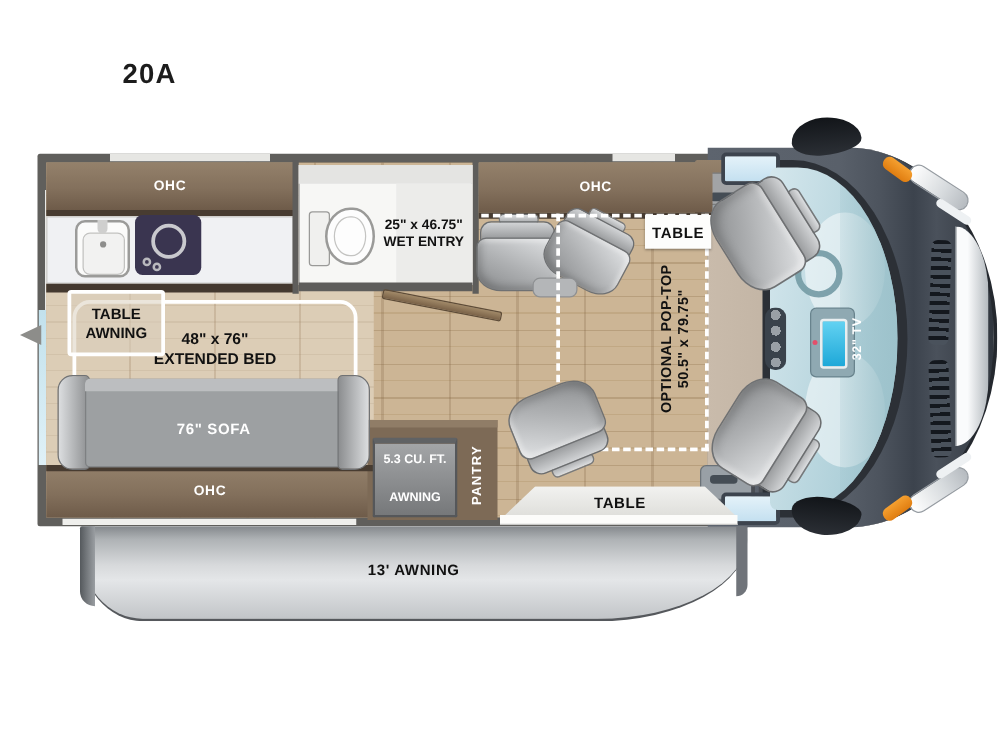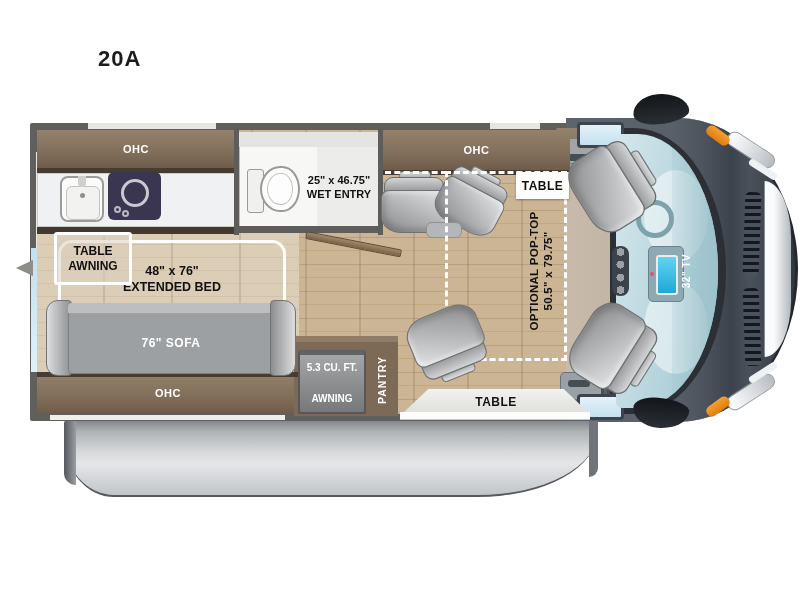--- a/index.html
+++ b/index.html
@@ -315,13 +315,14 @@
 <div class="abs wlbl" id="pantry-label">PANTRY</div>
 <div class="abs" id="entry">
     <span class="lbl">TABLE</span>
   </div>
 <div class="abs" id="entry-base"></div>
 <div class="abs" id="botwall-strip"></div>
 
 <div class="abs" id="awning">
   <div id="awning-l"></div>
   <div id="awning-r"></div>
+  <div class="lbl" id="awning-label">13' AWNING</div>
 </div>
 
 </body></html>

